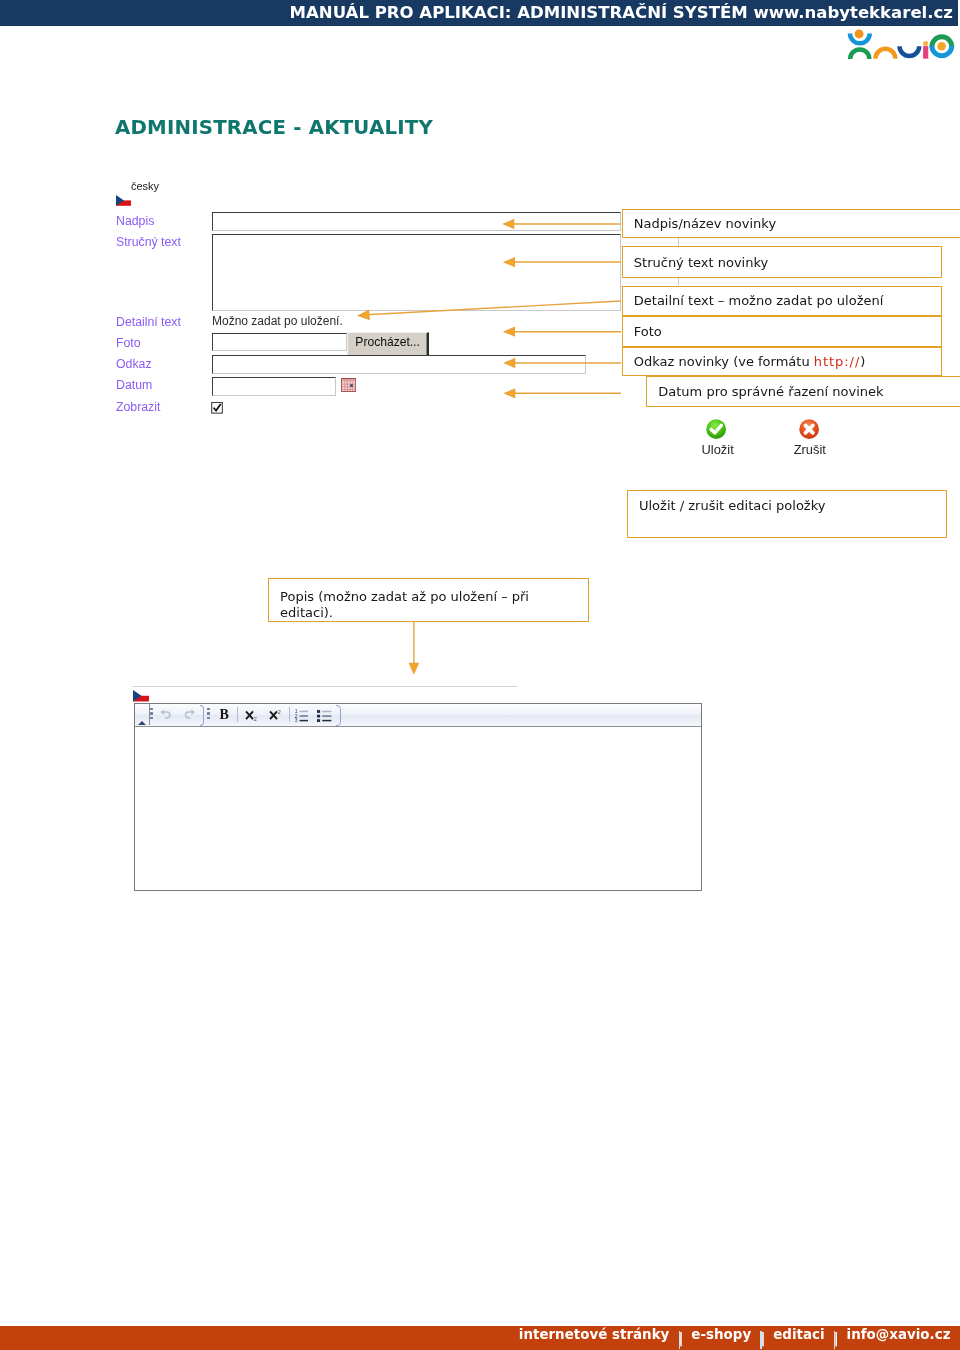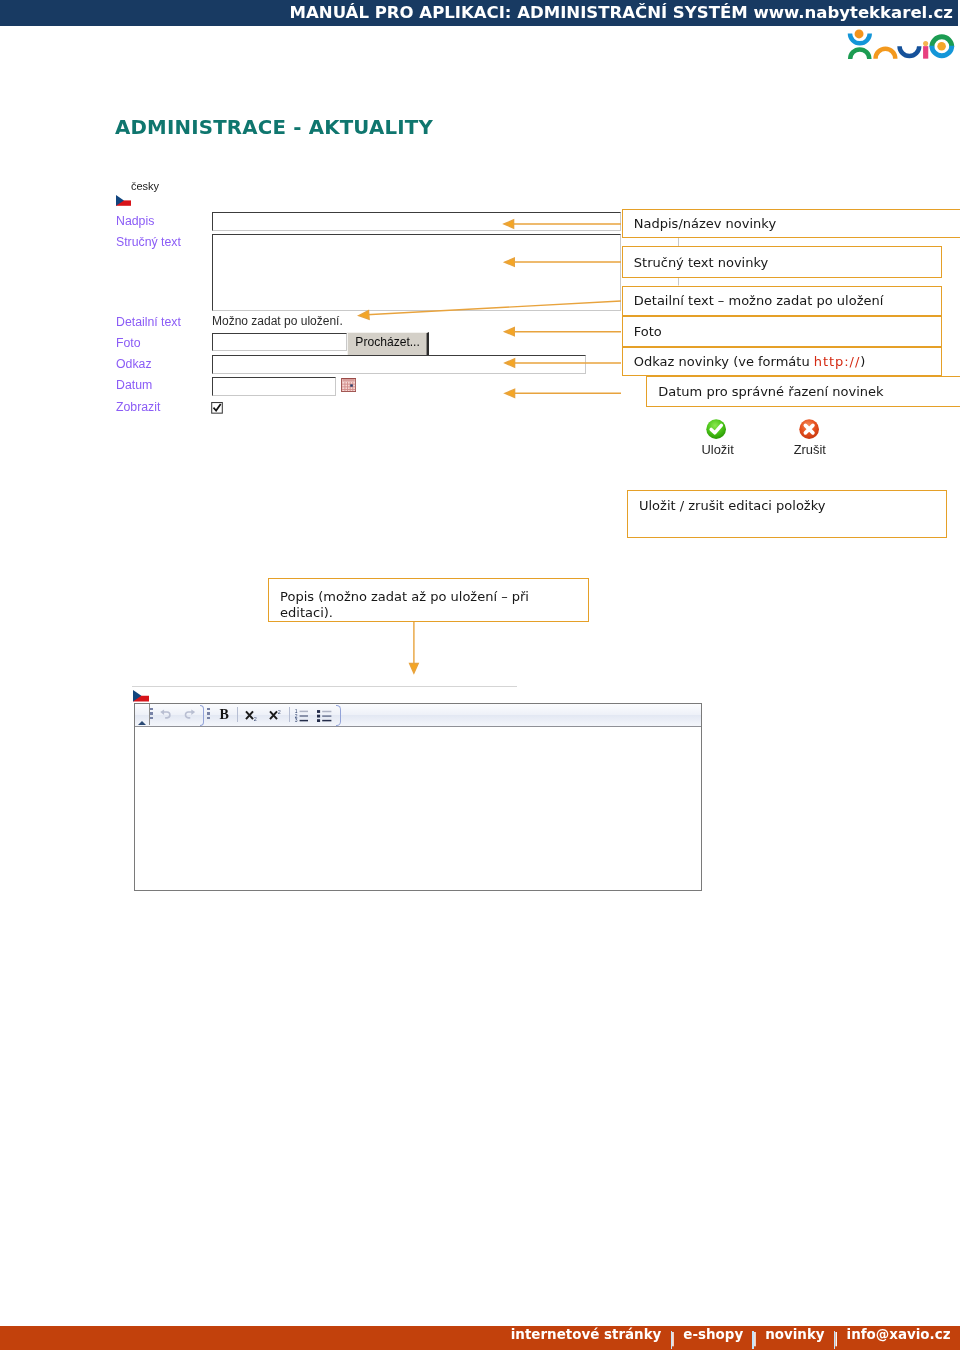--- a/index.html
+++ b/index.html
@@ -281,17 +281,17 @@
     <div class="abs" id="ed-body"></div>
   </div>
 </div>
 
 <div class="abs" id="footer">
   <div id="footer-links">
       <span>internetové stránky</span>
       <i>|</i>
       <span>e-shopy</span>
       <i>|</i>
-      <span>novinky</span>
+      <span>editaci</span>
       <i>|</i>
       <span>info@xavio.cz</span>
     </div>
 </div>
 
 </body></html>

